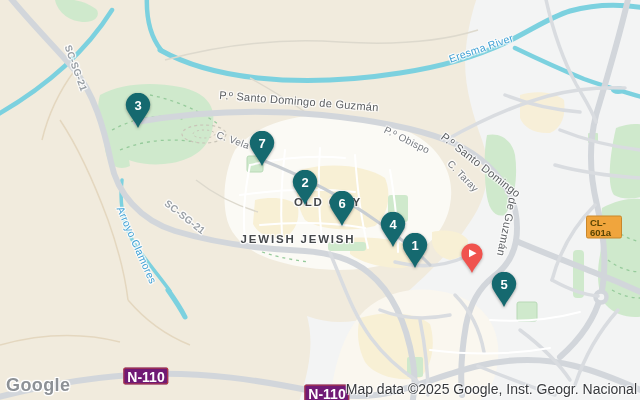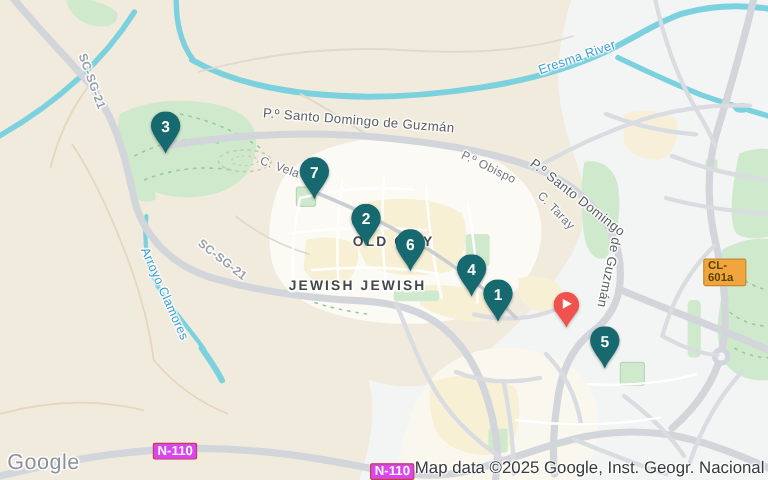--- a/index.html
+++ b/index.html
@@ -11,32 +11,32 @@
        text-shadow:0 0 2px #fff,0 0 2px #fff,1px 1px 1px #fff,-1px -1px 1px #fff,1px -1px 1px #fff,-1px 1px 1px #fff;
        z-index:4;pointer-events:none;}
   .street{font-size:10px;color:#75797e;letter-spacing:.3px;}
   .street-lg{font-size:11px;color:#5b5e61;letter-spacing:.3px;}
   .road-num{font-size:10px;color:#9aa0a6;font-weight:bold;letter-spacing:.3px;}
   .water-label{font-size:10.5px;color:#3d9fd4;letter-spacing:.3px;}
   .area{font-size:11.5px;font-weight:bold;color:#45484b;letter-spacing:1.8px;}
 
   .badge{position:absolute;transform:translate(-50%,-50%);z-index:4;border-radius:2px;
          font-weight:bold;line-height:1;pointer-events:none;}
-  .badge-red{background:#d946ef;color:#ffffff;font-size:11px;padding:2px 4px 1px;box-shadow:0 0 0 1px #c2443a inset;}
+  .badge-red{background:#701a75;color:#ffffff;font-size:14px;padding:2px 4px 1px;box-shadow:0 0 0 1px #c2443a inset;}
   .badge-amber{background:#f0a53d;color:#5a4503;font-size:9.5px;padding:1px 3px;border:1px solid #c9872b;}
 
   .marker{position:absolute;width:26px;height:36px;z-index:6;cursor:pointer;
           filter:drop-shadow(0 1px 1.5px rgba(0,0,0,.35));}
   .marker svg{display:block;}
   .marker .marker-num{position:absolute;left:0;top:5px;width:26px;height:15px;text-align:center;
           color:#fff;font-size:13px;font-weight:bold;line-height:15px;}
   .featured{position:absolute;width:24px;height:32px;z-index:5;cursor:pointer;
           filter:drop-shadow(0 1px 1.5px rgba(0,0,0,.3));}
 
-  #google-logo{position:absolute;left:6px;bottom:4px;z-index:7;font-size:18px;font-weight:normal;
+  #google-logo{position:absolute;left:6px;bottom:4px;z-index:7;font-size:18px;font-weight:bold;
           color:#8d9196;letter-spacing:.4px;cursor:pointer;
           text-shadow:0 0 2px #fff,0 0 3px #fff,1px 1px 0 #fff,-1px -1px 0 #fff,1px -1px 0 #fff,-1px 1px 0 #fff;}
   #attribution{position:absolute;right:3px;bottom:3px;z-index:7;font-size:14px;color:#37393c;
           text-shadow:0 0 2px #fff,1px 1px 1px #fff,-1px -1px 1px #fff;}
 </style>
 </head>
 <body>
 
 <div id="map">
 

